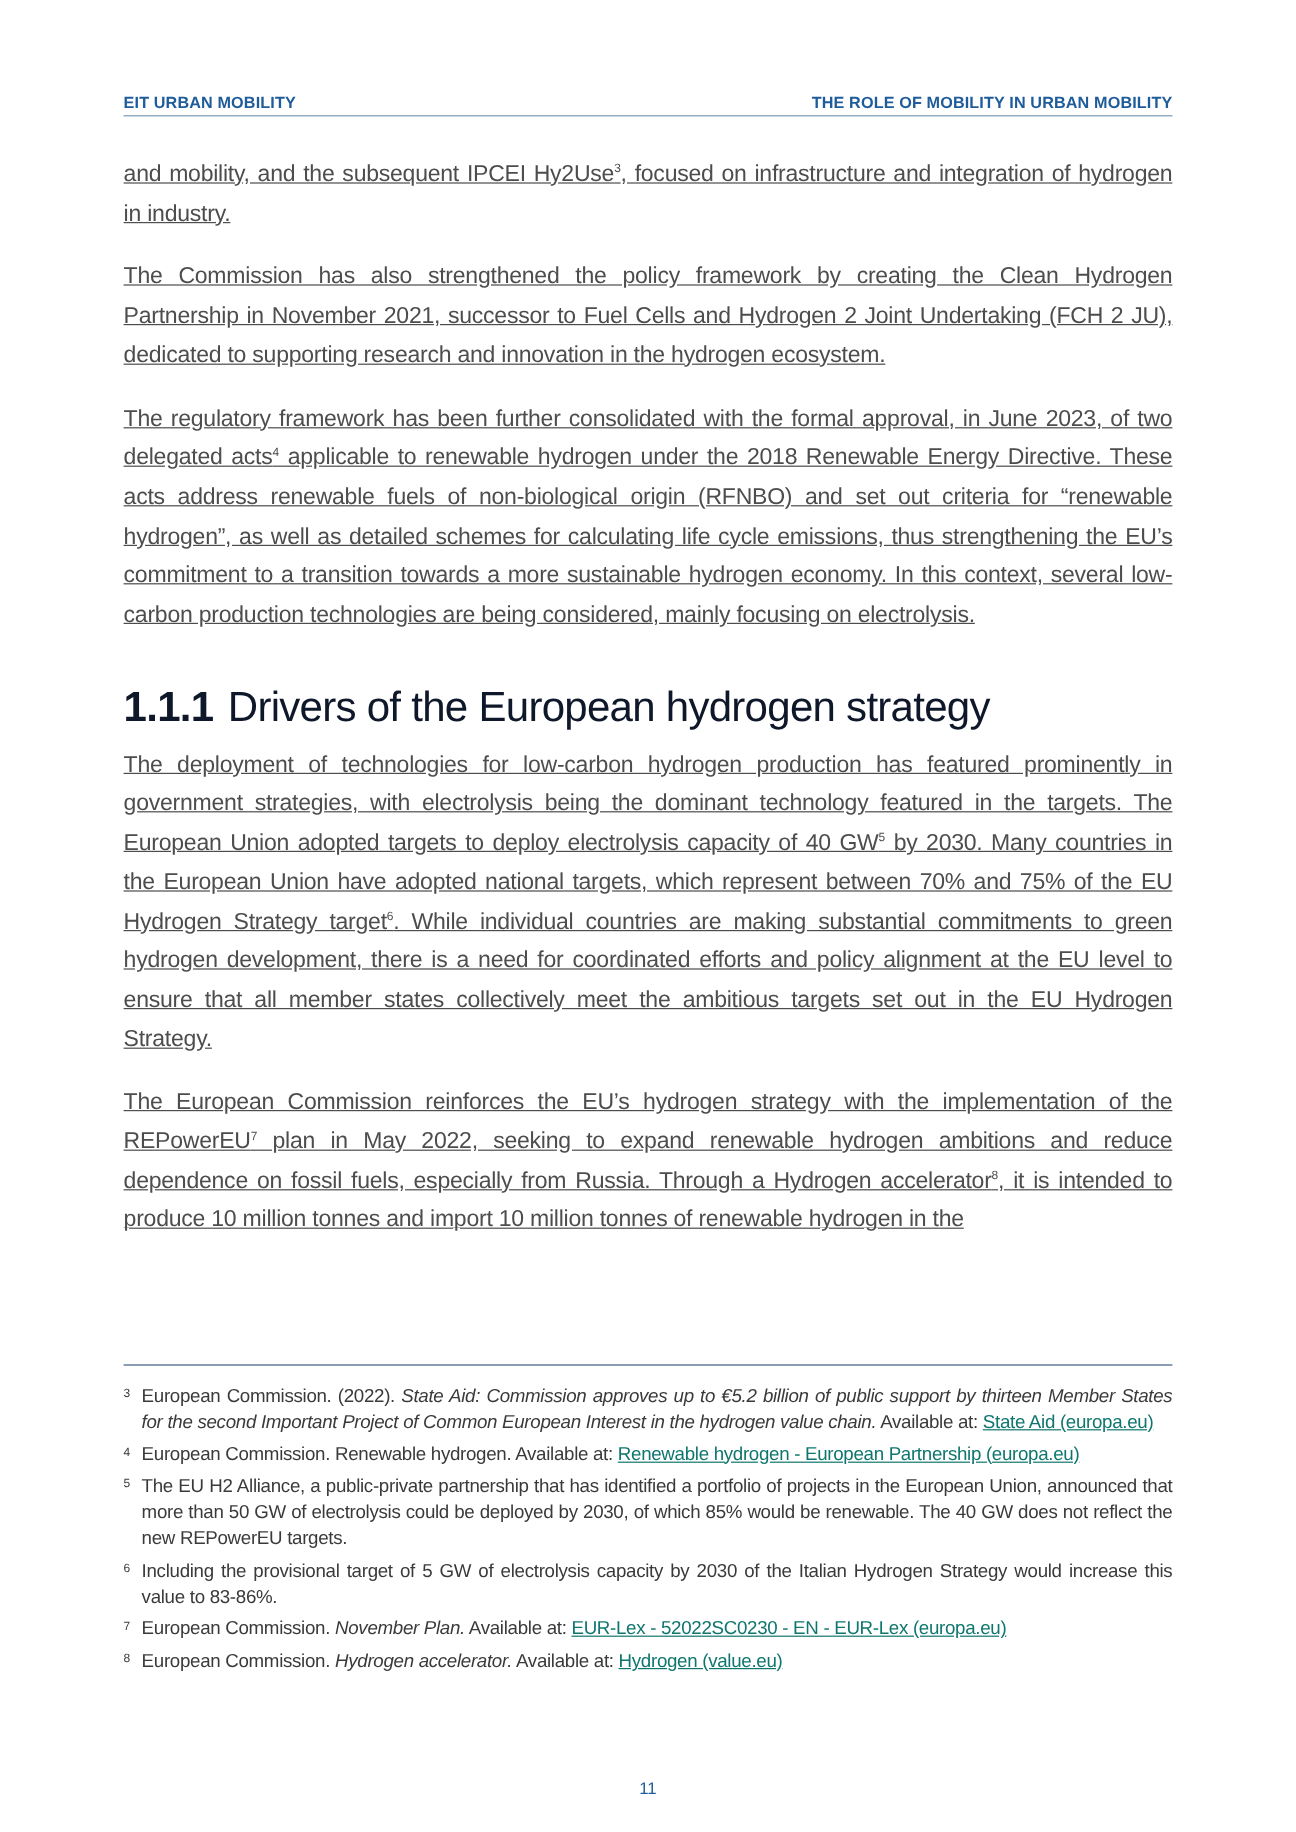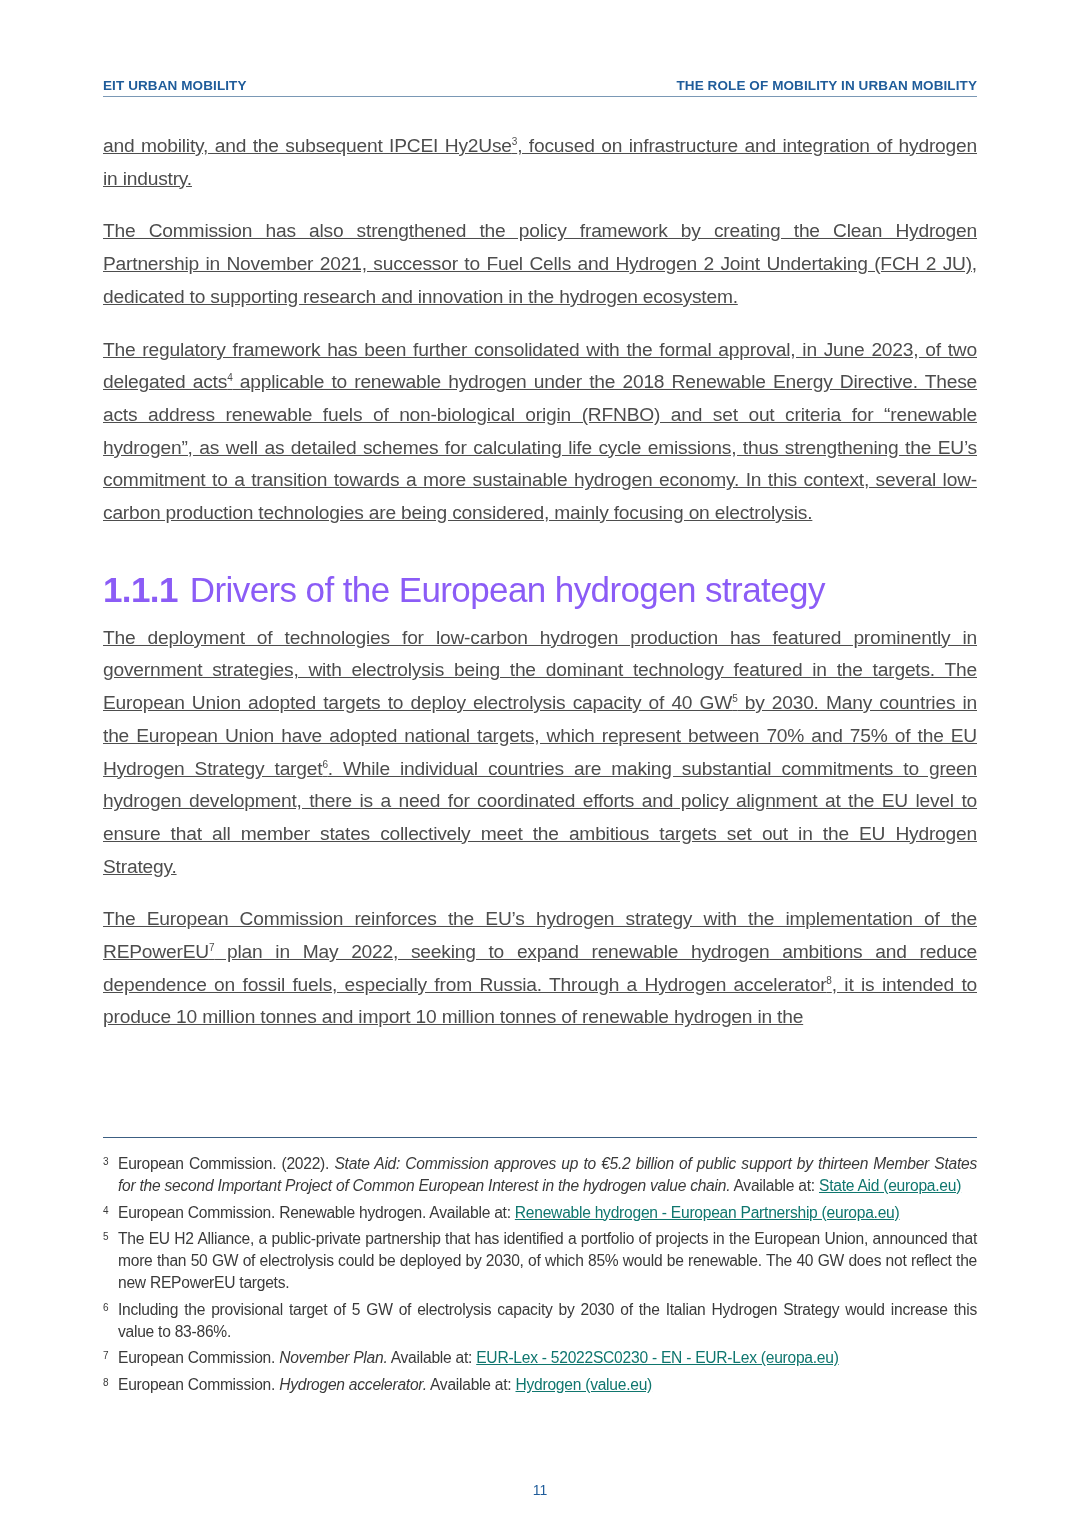--- a/index.html
+++ b/index.html
@@ -8,21 +8,21 @@
     .header { position: absolute; left: 103px; right: 103px; top: 55px; height: 22px;
       display: flex; justify-content: space-between; align-items: center;
       border-bottom: 1.5px solid #7a98b5; margin-top: 19px; }
     .header span { font-family: "Liberation Sans", sans-serif; font-weight: bold;
       font-size: 13.5px; color: #1f5c9a; letter-spacing: 0.1px; }
     .content { position: absolute; left: 103px; width: 874px; top: 130px; }
     p.body { margin: 0 0 20px 0; font-size: 19.2px; line-height: 32.7px;
       text-align: justify; color: #4d4d4d; letter-spacing: -0.2px; text-decoration: underline; }
     sup { font-size: 10px; vertical-align: super; line-height: 0; }
     h2.section { margin: 38px 0 10px 0; font-size: 35px; font-weight: normal;
-      color: #8b5cf6; letter-spacing: -0.6px; line-height: 44px; }
+      color: #0f172a; letter-spacing: -0.6px; line-height: 44px; }
     h2.section .num { font-weight: bold; margin-right: 12px; }
     .fn-rule { position: absolute; left: 103px; width: 874px; top: 1137px;
       border-top: 1.5px solid #3c5f82; }
     .footnotes { position: absolute; left: 103px; width: 874px; top: 1153px; }
     .fn { display: flex; font-size: 15.6px; line-height: 21.8px; color: #3a3a3a;
       margin-bottom: 5px; text-align: justify; letter-spacing: -0.25px; }
     .fn .mark { width: 15px; flex: 0 0 15px; font-size: 10px; line-height: 18px; }
     .fn .txt { flex: 1; }
     .fn a { color: #0f766e; text-decoration: underline; }
     .fn em { font-style: italic; }

